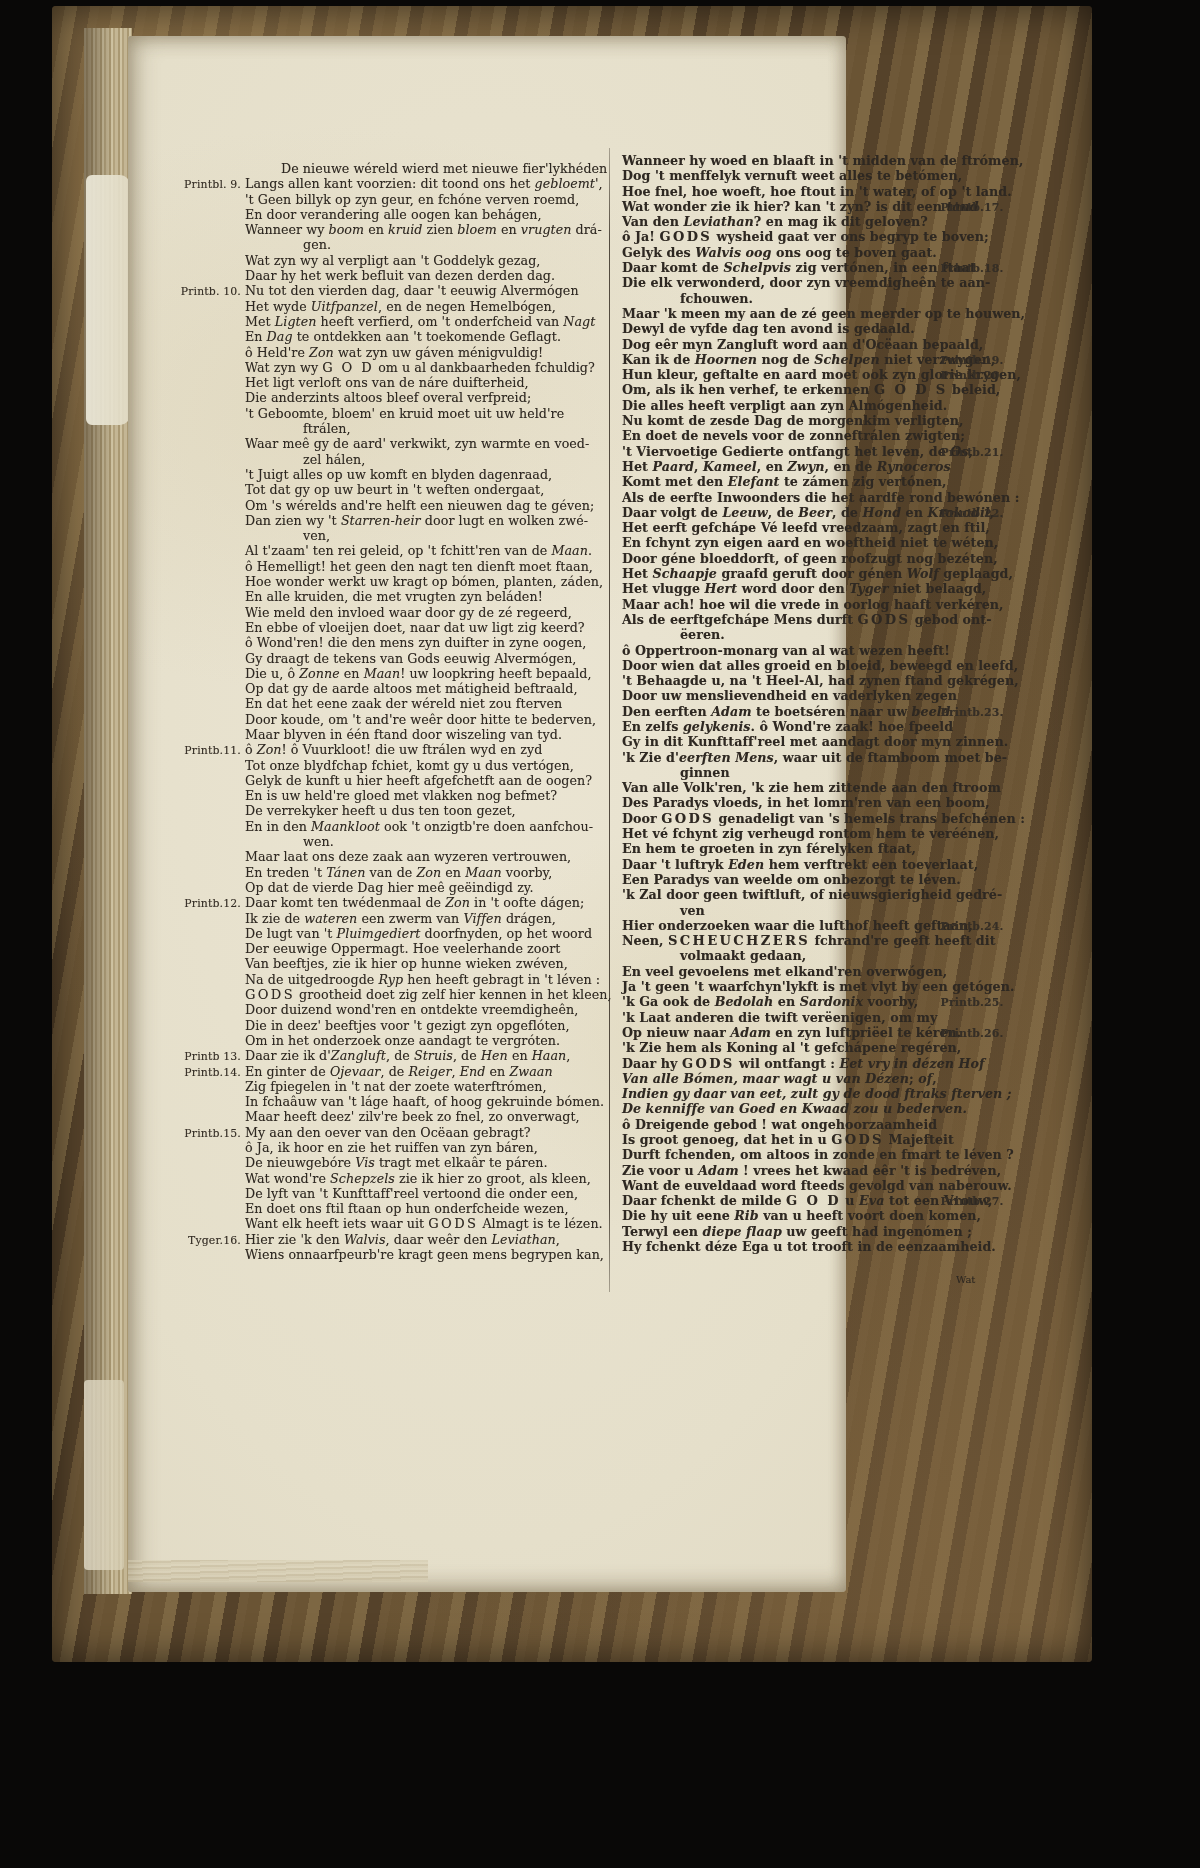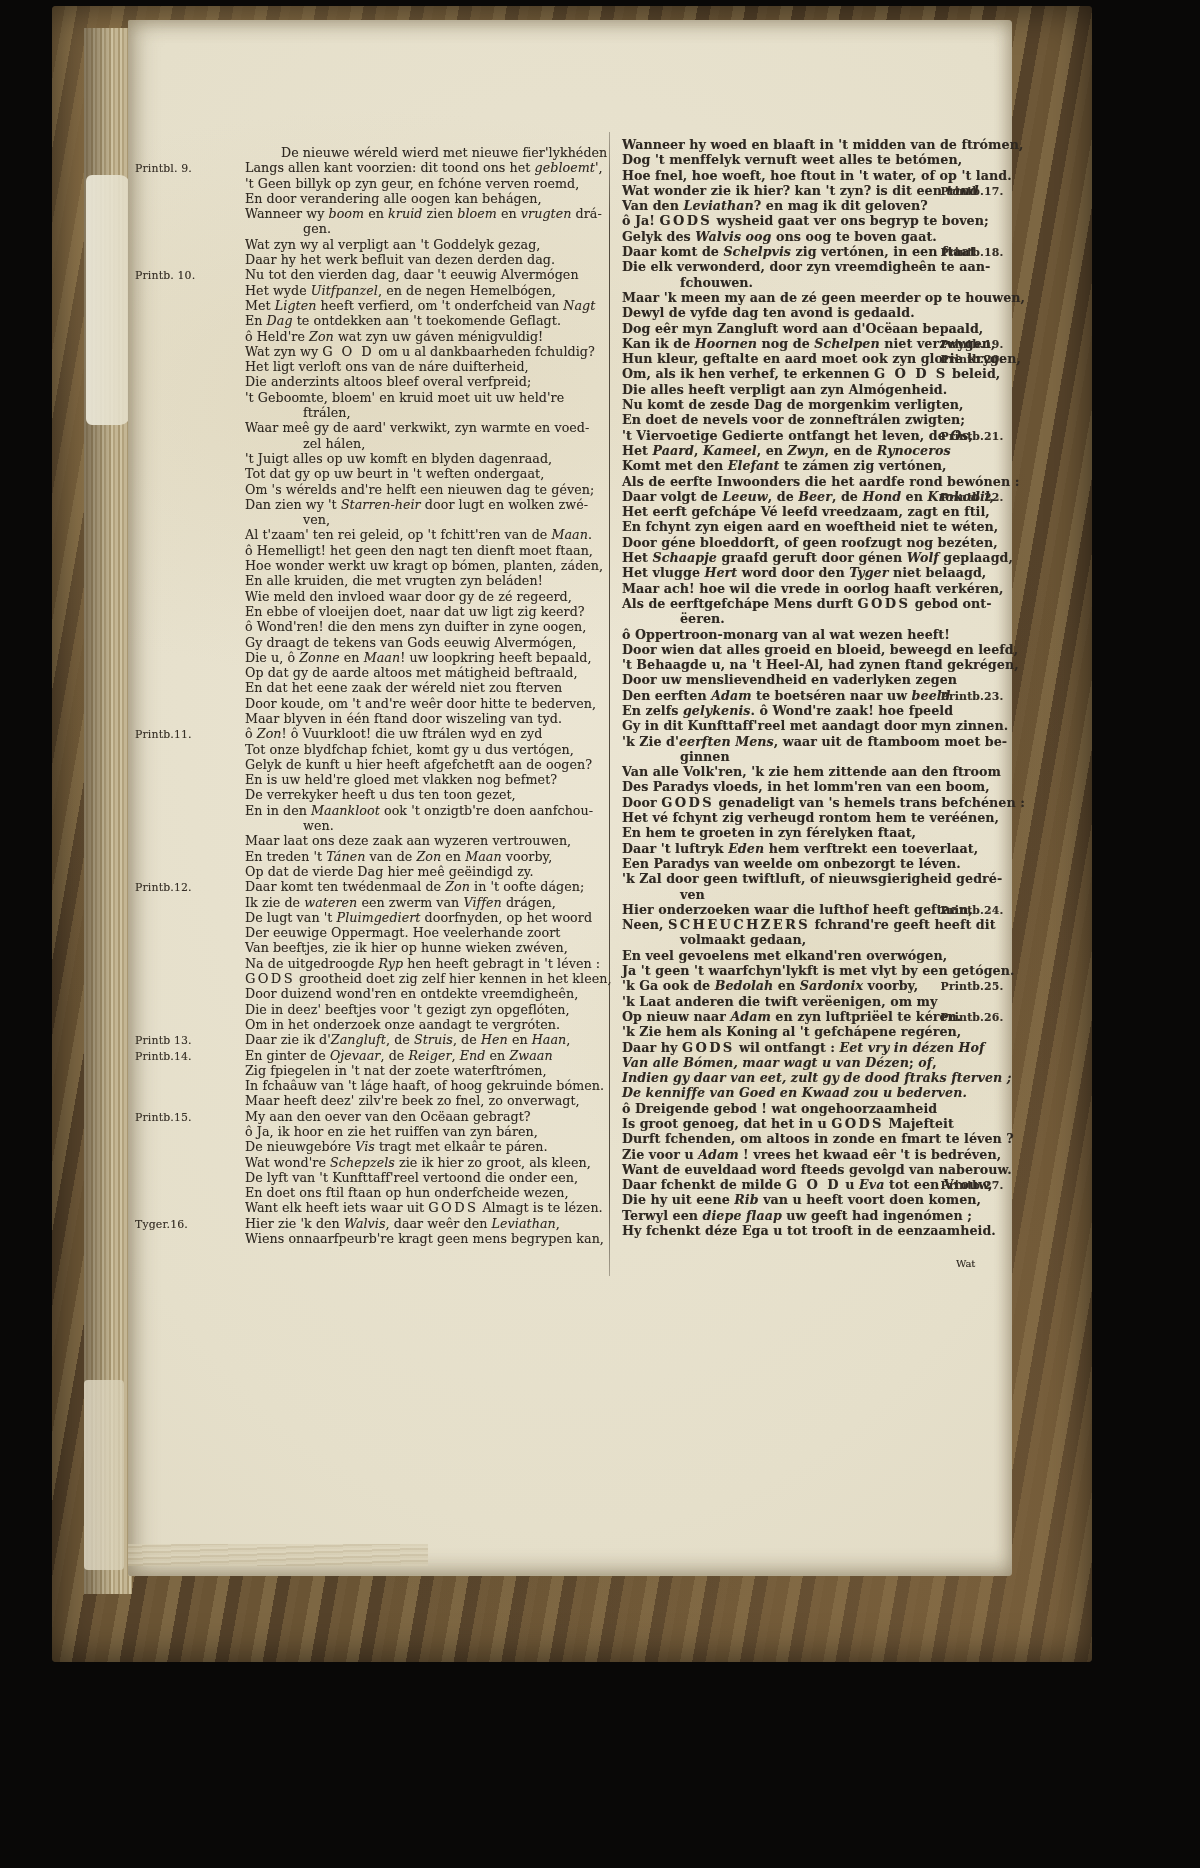--- a/index.html
+++ b/index.html
@@ -31,21 +31,21 @@
     background:linear-gradient(90deg,#efecdd,#e2dcc6);
     border-radius:6px 10px 10px 6px;opacity:.9;
   }
   .edge-patch2{
     position:absolute;left:84px;top:1380px;width:40px;height:190px;
     background:linear-gradient(90deg,#e8e2cf,#d8d0b6);
     border-radius:4px;opacity:.75;
   }
   
   .paper{
-    position:absolute;left:128px;top:20px;width:884px;height:1556px;
+    position:absolute;left:128px;top:36px;width:718px;height:1556px;
     background:
       radial-gradient(90% 26% at 28% 24%, rgba(214,203,170,.35), transparent 70%),
       radial-gradient(40% 18% at 78% 64%, rgba(210,198,160,.28), transparent 75%),
       radial-gradient(120% 100% at 50% 42%, #ebe5d3 0%, #e5dfca 55%, #dcd4bd 100%);
     box-shadow:
       inset 10px 0 22px rgba(95,80,52,.28),
       inset -5px 0 14px rgba(95,80,52,.18),
       inset 0 8px 16px rgba(110,92,60,.18),
       inset 0 -10px 18px rgba(110,92,60,.22);
     border-radius:2px 4px 4px 2px;
@@ -70,21 +70,21 @@
     text-shadow:.2px .2px 0 rgba(52,42,30,.35);
   }
   .line .it{font-style:italic;}
   .line .sc{letter-spacing:2.4px;font-size:13px;margin-top:48px;}
   .ind1{padding-left:36px;}
   .ind2{padding-left:58px;}
   .note{
     position:absolute;top:1px;font-size:10.8px;letter-spacing:.2px;
     color:#352e26;font-style:normal;
   }
-  .nL{left:-110px;width:106px;text-align:left;}
+  .nL{left:-110px;width:106px;text-align:right;}
   .nR{left:298px;width:104px;text-align:center;}
   .catchword{
     position:absolute;left:828px;top:1238px;font-size:10px;color:#2e2822;
     text-shadow:.2px .2px 0 rgba(52,42,30,.35);
   }
 </style>
 </head>
 <body>
 
 <div class="cover"></div>

